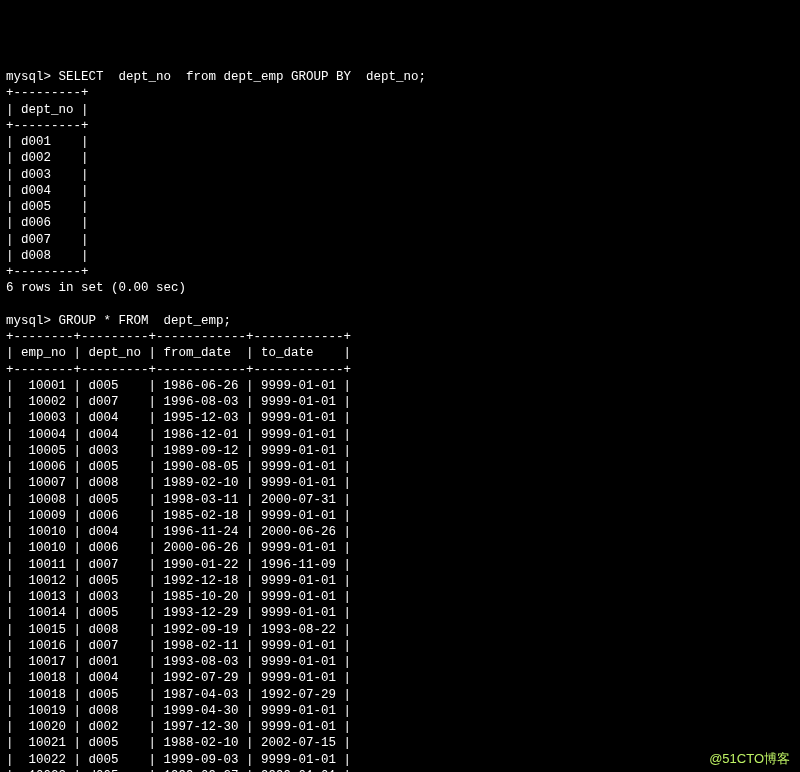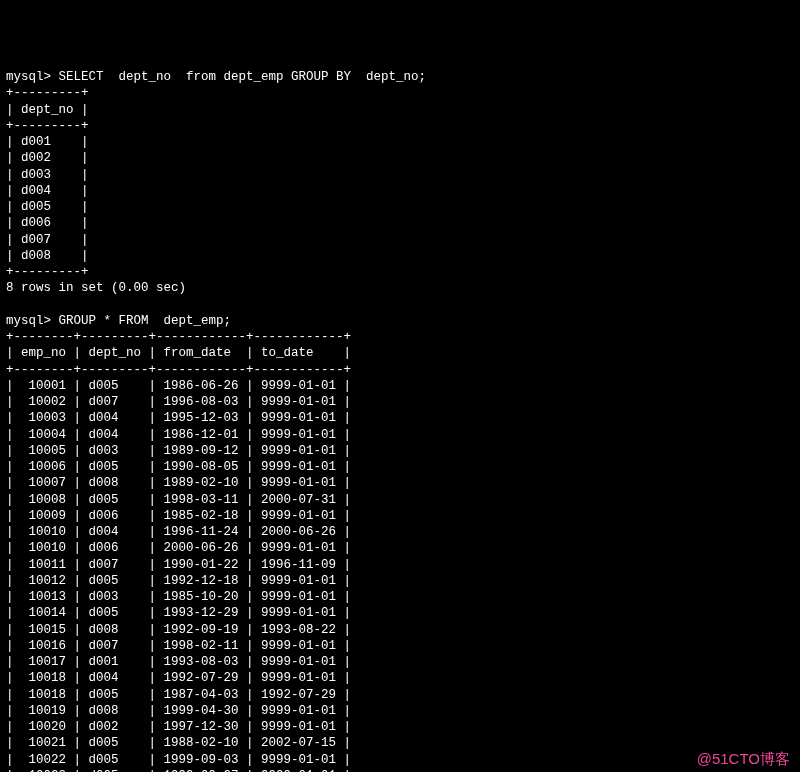--- a/index.html
+++ b/index.html
@@ -20,22 +20,22 @@
       overflow: hidden;
       position: relative;
     }
     .terminal {
       white-space: pre;
     }
     .watermark {
       position: absolute;
       bottom: 4px;
       right: 10px;
-      color: #ec4899;
-      font-size: 15px;
+      color: #bef264;
+      font-size: 13px;
       font-family: sans-serif;
     }
   </style>
 </head>
 <body>
 
 
 
 <div class="terminal"><span><span>mysql&gt;</span> <span>SELECT  dept_no  from dept_emp GROUP BY  dept_no;</span></span>
 <span>+---------+</span>
@@ -43,21 +43,21 @@
 <span>+---------+</span>
 <span>| d001    |</span>
 <span>| d002    |</span>
 <span>| d003    |</span>
 <span>| d004    |</span>
 <span>| d005    |</span>
 <span>| d006    |</span>
 <span>| d007    |</span>
 <span>| d008    |</span>
 <span>+---------+</span>
-<span>8 rows in set (0.00 sec)</span>
+<span>6 rows in set (0.00 sec)</span>
 
 <span><span>mysql&gt;</span> <span>GROUP * FROM  dept_emp;</span></span>
 <span>+--------+---------+------------+------------+</span>
 <span>| emp_no | dept_no | from_date  | to_date    |</span>
 <span>+--------+---------+------------+------------+</span>
 <span id="table2-body">|  10001 | d005    | 1986-06-26 | 9999-01-01 |
 |  10002 | d007    | 1996-08-03 | 9999-01-01 |
 |  10003 | d004    | 1995-12-03 | 9999-01-01 |
 |  10004 | d004    | 1986-12-01 | 9999-01-01 |
 |  10005 | d003    | 1989-09-12 | 9999-01-01 |

